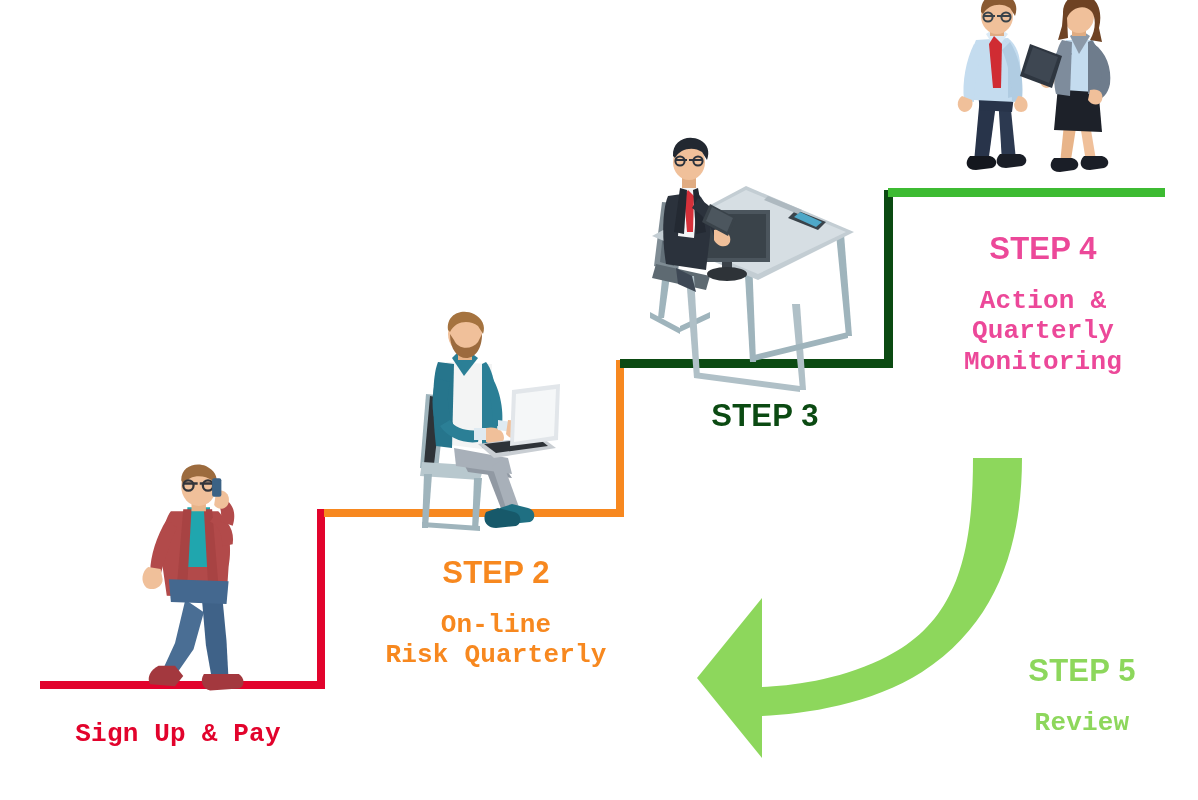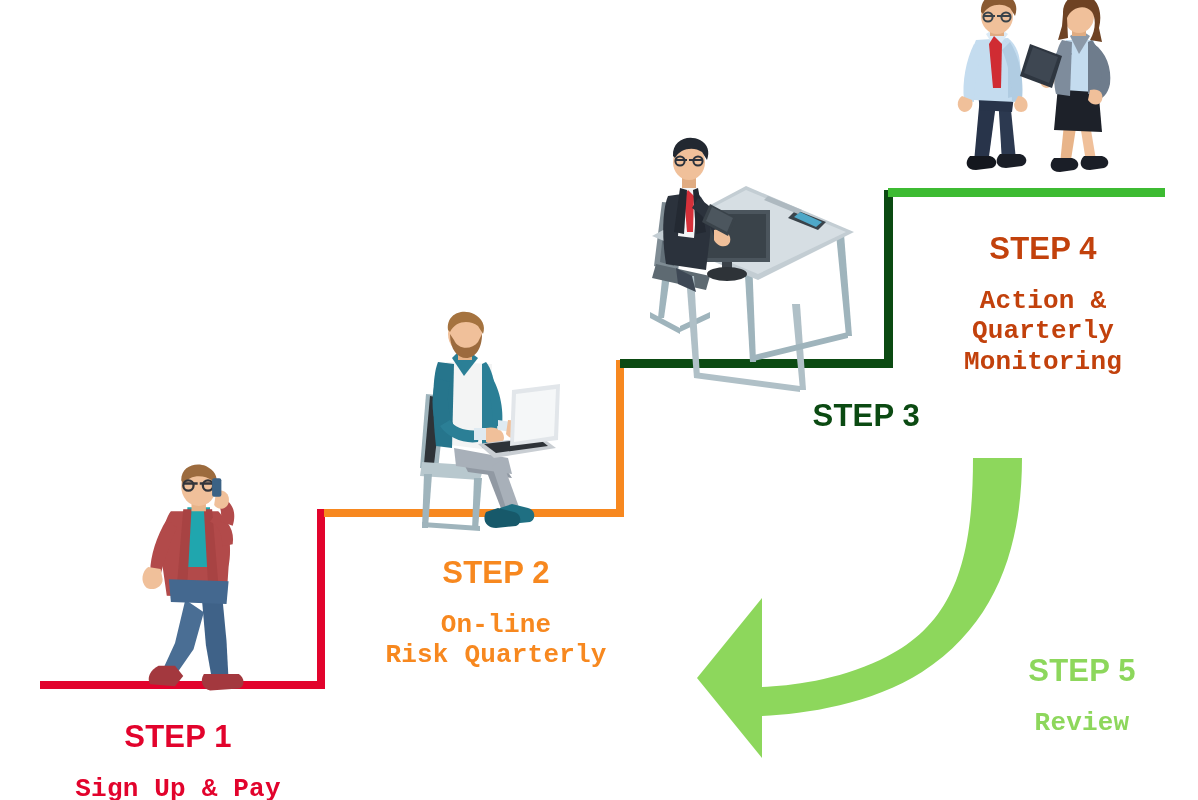--- a/index.html
+++ b/index.html
@@ -46,22 +46,22 @@
   }
   
   #label-step1 { left: 18px;  top: 700px; width: 320px; }
   #label-step2 { left: 320px; top: 536px; width: 352px; }
   #label-step3 { left: 610px; top: 379px; width: 310px; }
   #label-step4 { left: 900px; top: 212px; width: 286px; }
   #label-step5 { left: 962px; top: 634px; width: 240px; }
 
   #label-step1 { color: #E2032C; }
   #label-step2 { color: #F7881F; }
-  #label-step3 { color: #0B4A12; text-align: right; }
-  #label-step4 { color: #c2410c; }
+  #label-step3 { color: #0B4A12; }
+  #label-step4 { color: #ec4899; }
   #label-step5 { color: #8DD75C; }
 </style>
 </head>
 <body>
 
 <div id="stage">
 
   <svg class="layer" viewBox="0 0 1198 800" width="1198" height="800" aria-hidden="true">
 
     <g>
@@ -326,21 +326,20 @@
 
       <path d="M28,14 L28,28 L42,28 L42,14 Z" fill="#E0AC82"></path>
 
       <ellipse cx="35" cy="8" rx="15" ry="17" fill="#F0C09A"></ellipse>
 
       <path d="M19,6 C18,-12 36,-18 48,-10 C56,-4 58,8 55,20 L58,34 L46,32 C52,22 52,10 48,4 C42,-4 28,-2 23,10 L24,30 L14,32 L18,18 Z" fill="#6E4223"></path>
     </g>
   </svg>
 
   <div class="label-block" id="label-step1">
-    <span class="label-title">STEP 1</span>
     <span class="label-body">Sign Up &amp; Pay</span>
   </div>
 
   <div class="label-block" id="label-step2">
     <span class="label-title">STEP 2</span>
     <span class="label-body">On-line
 Risk Quarterly</span>
   </div>
 
   <div class="label-block" id="label-step3">

